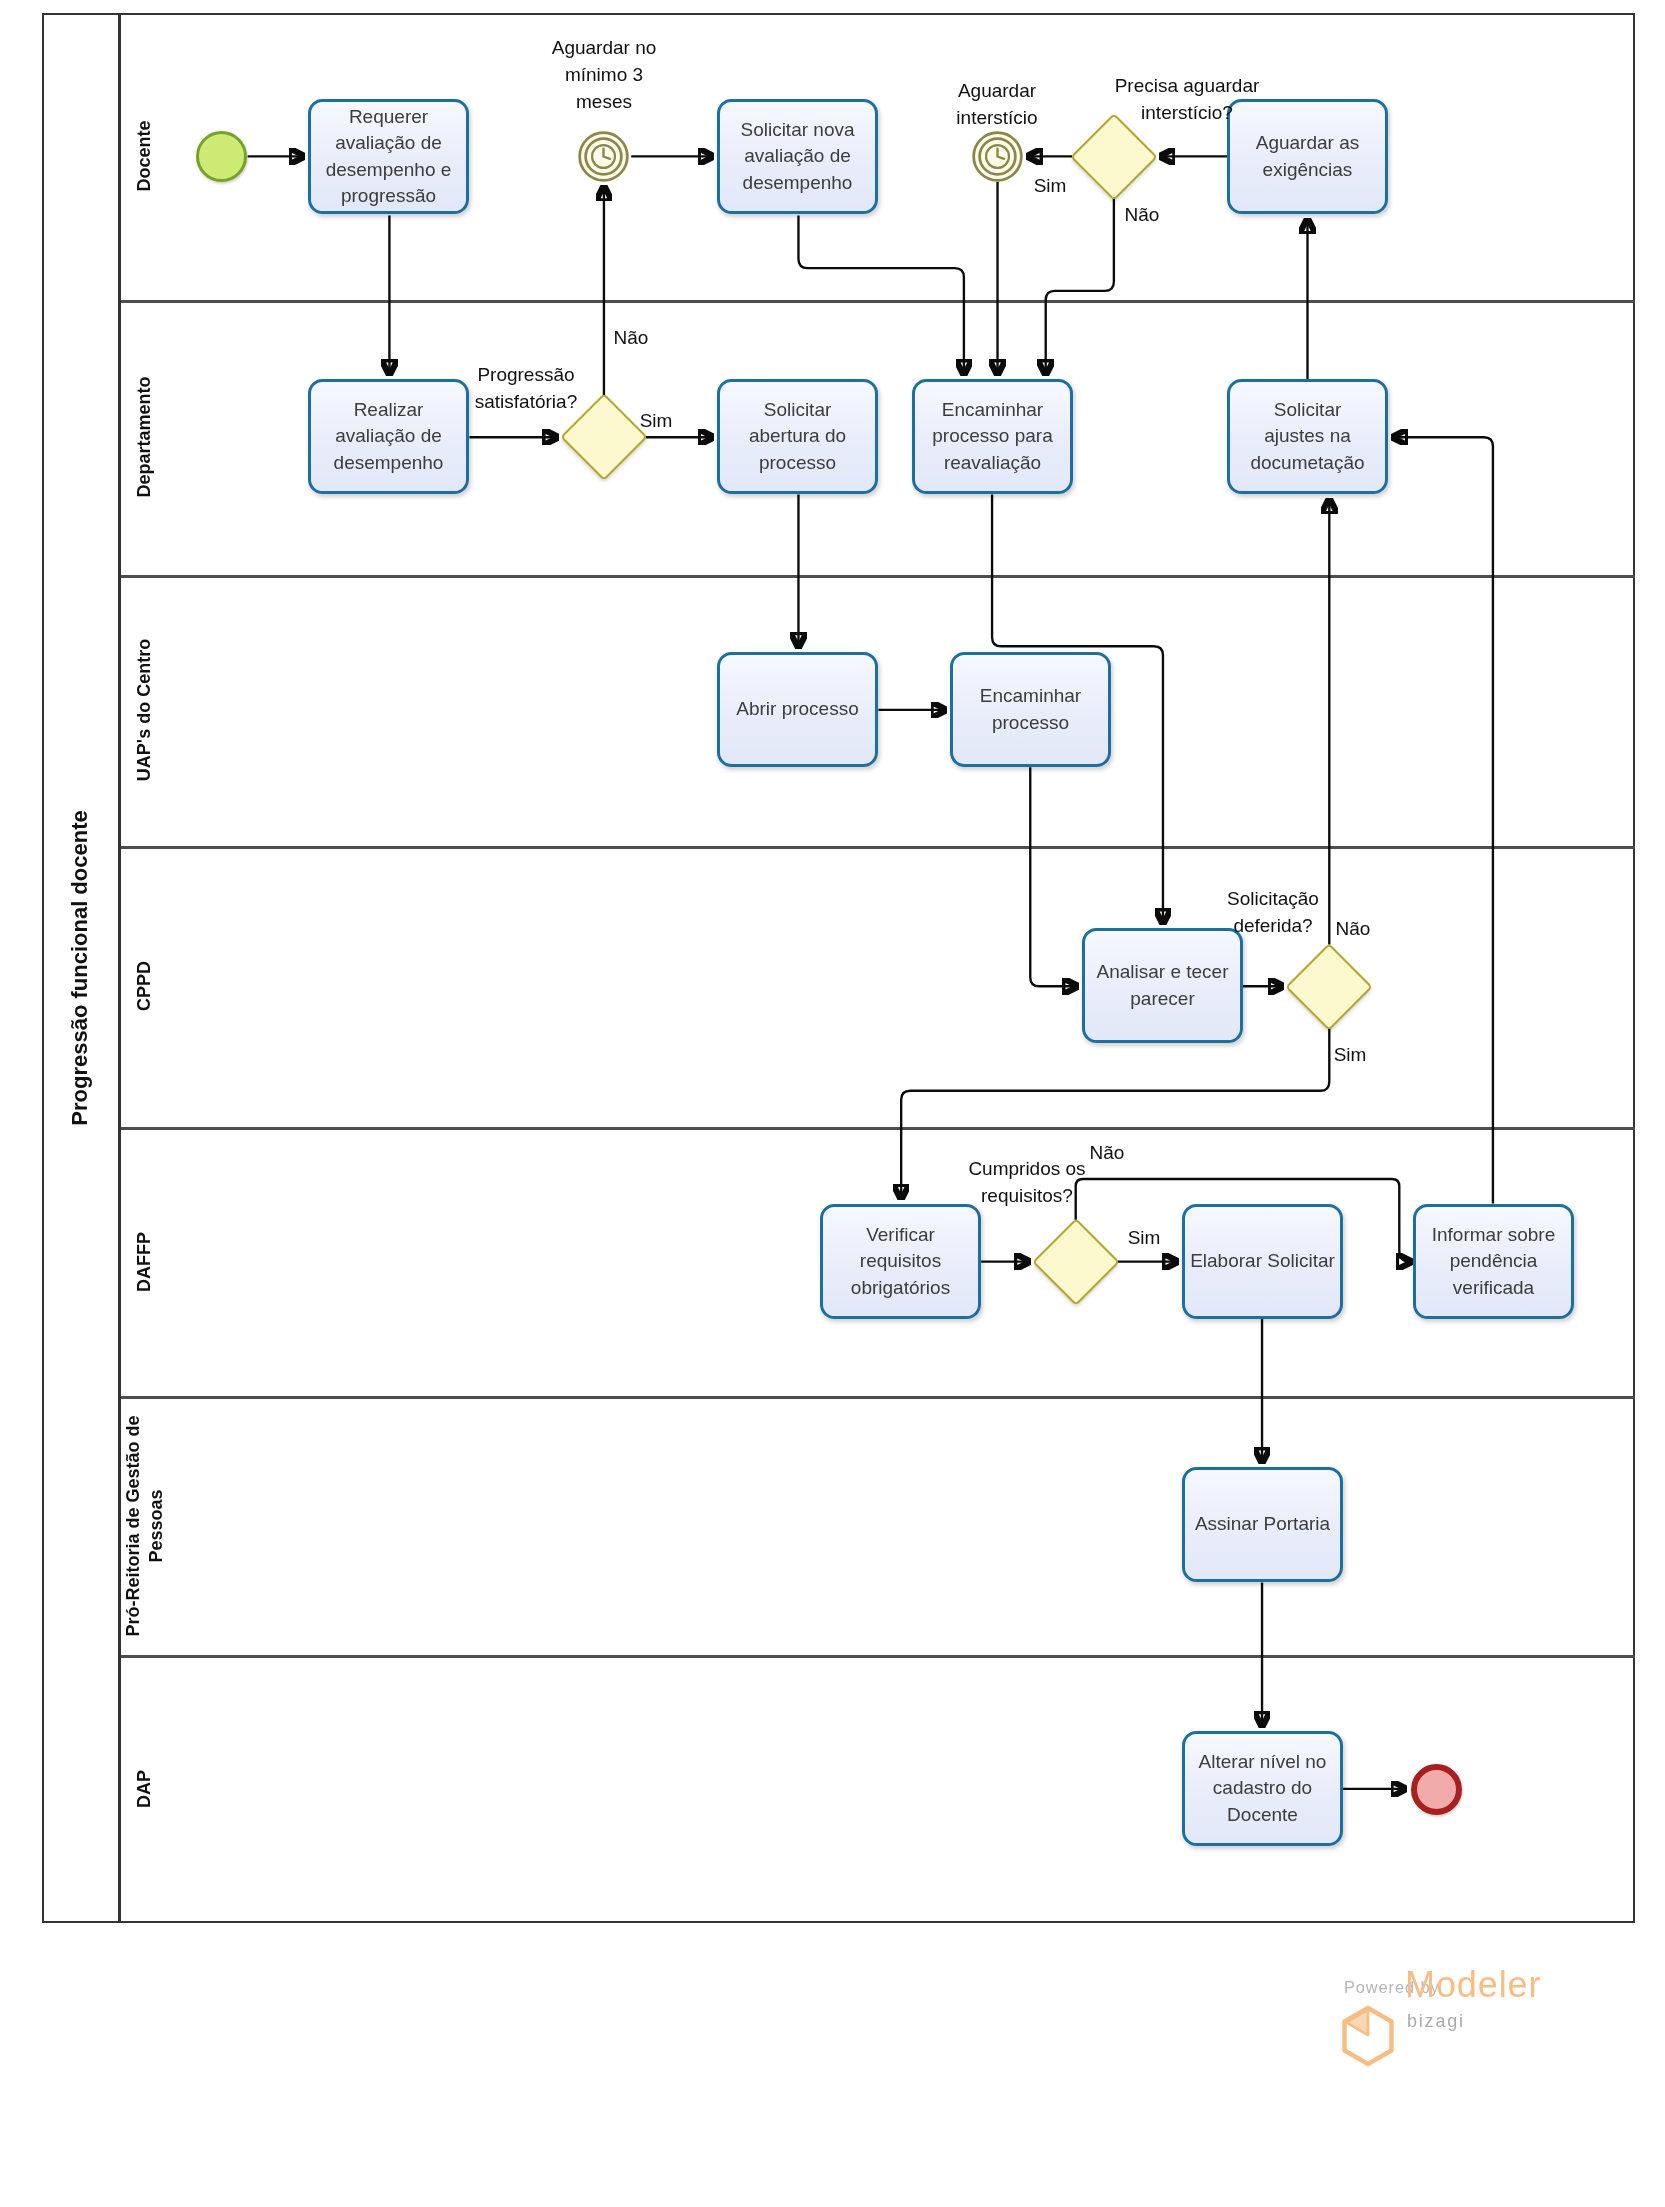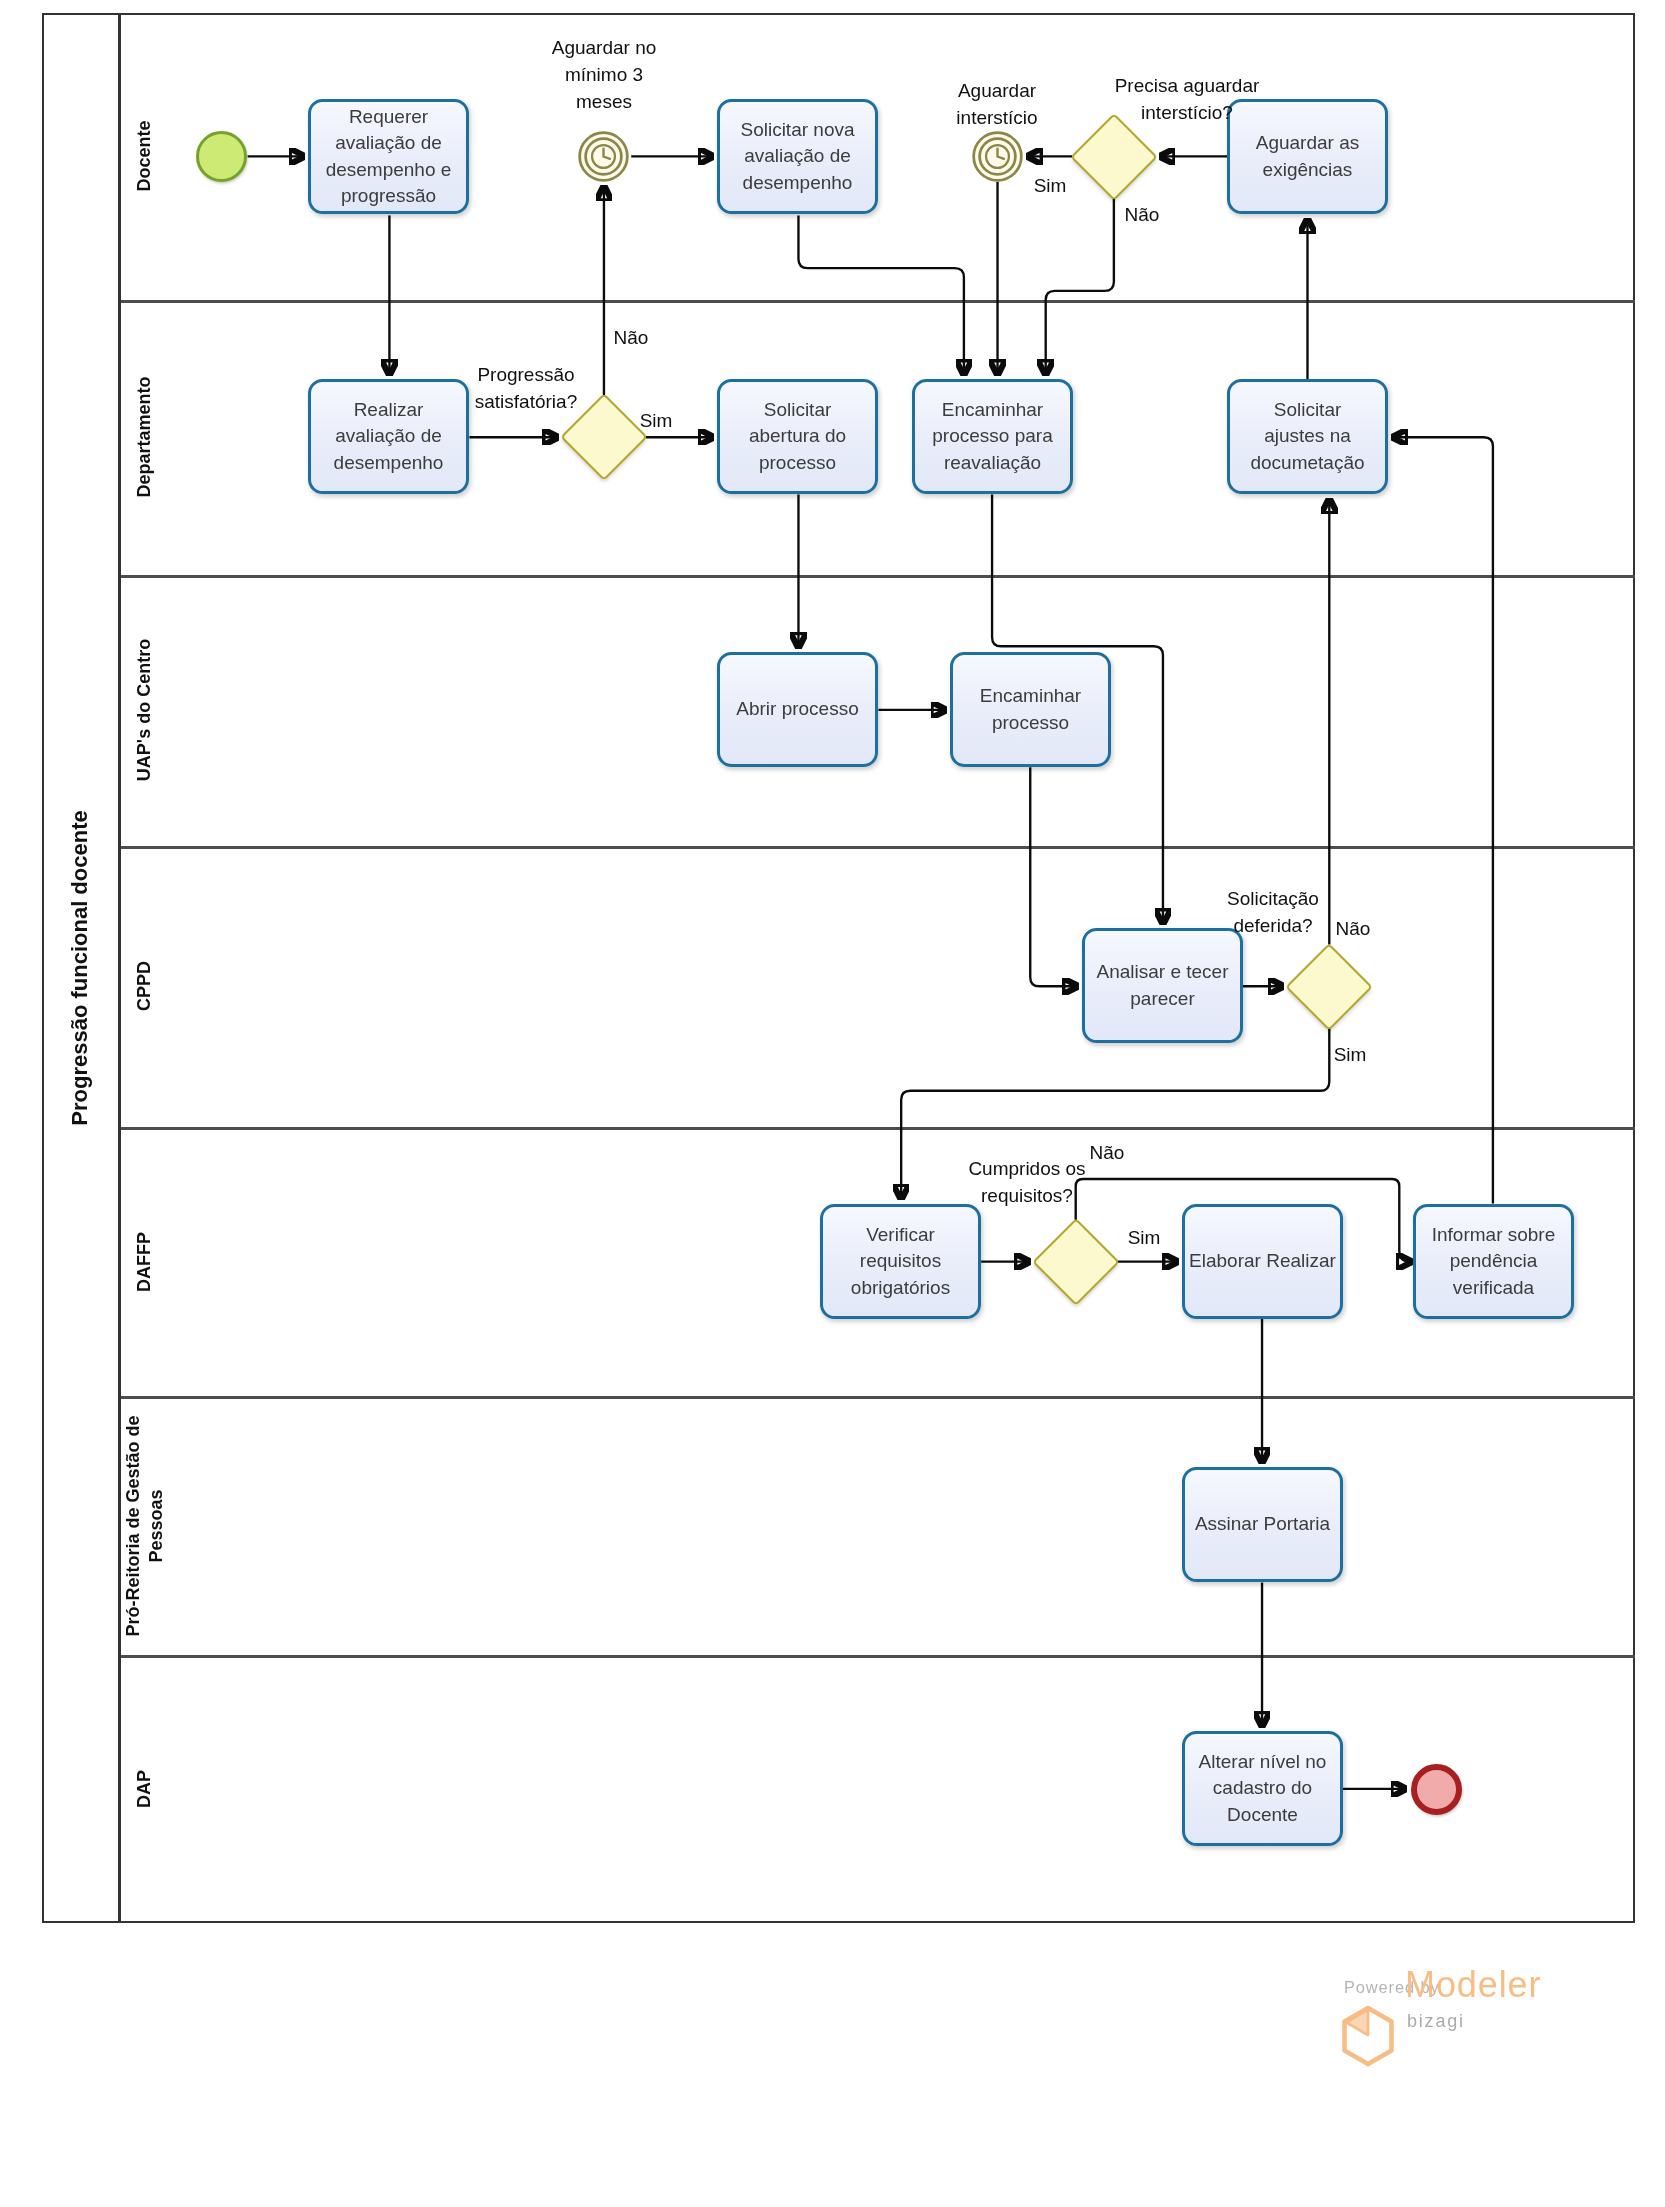--- a/index.html
+++ b/index.html
@@ -160,21 +160,21 @@
 ajustes na
 documetação</div>
   <div class="task" style="left:717px;top:652px">Abrir processo</div>
   <div class="task" style="left:950px;top:652px">Encaminhar
 processo</div>
   <div class="task" style="left:820px;top:1204px">Verificar
 requisitos
 obrigatórios</div>
   <div class="task" style="left:1082px;top:928px">Analisar e tecer
 parecer</div>
-  <div class="task" style="left:1182px;top:1204px">Elaborar Realizar</div>
+  <div class="task" style="left:1182px;top:1204px">Elaborar Solicitar</div>
   <div class="task" style="left:1413px;top:1204px">Informar sobre
 pendência
 verificada</div>
   <div class="task" style="left:1182px;top:1467px">Assinar Portaria</div>
   <div class="task" style="left:1182px;top:1731px">Alterar nível no
 cadastro do
 Docente</div>
 
   <div class="nlabel" style="left:513px;top:35px">Aguardar no
 mínimo 3

